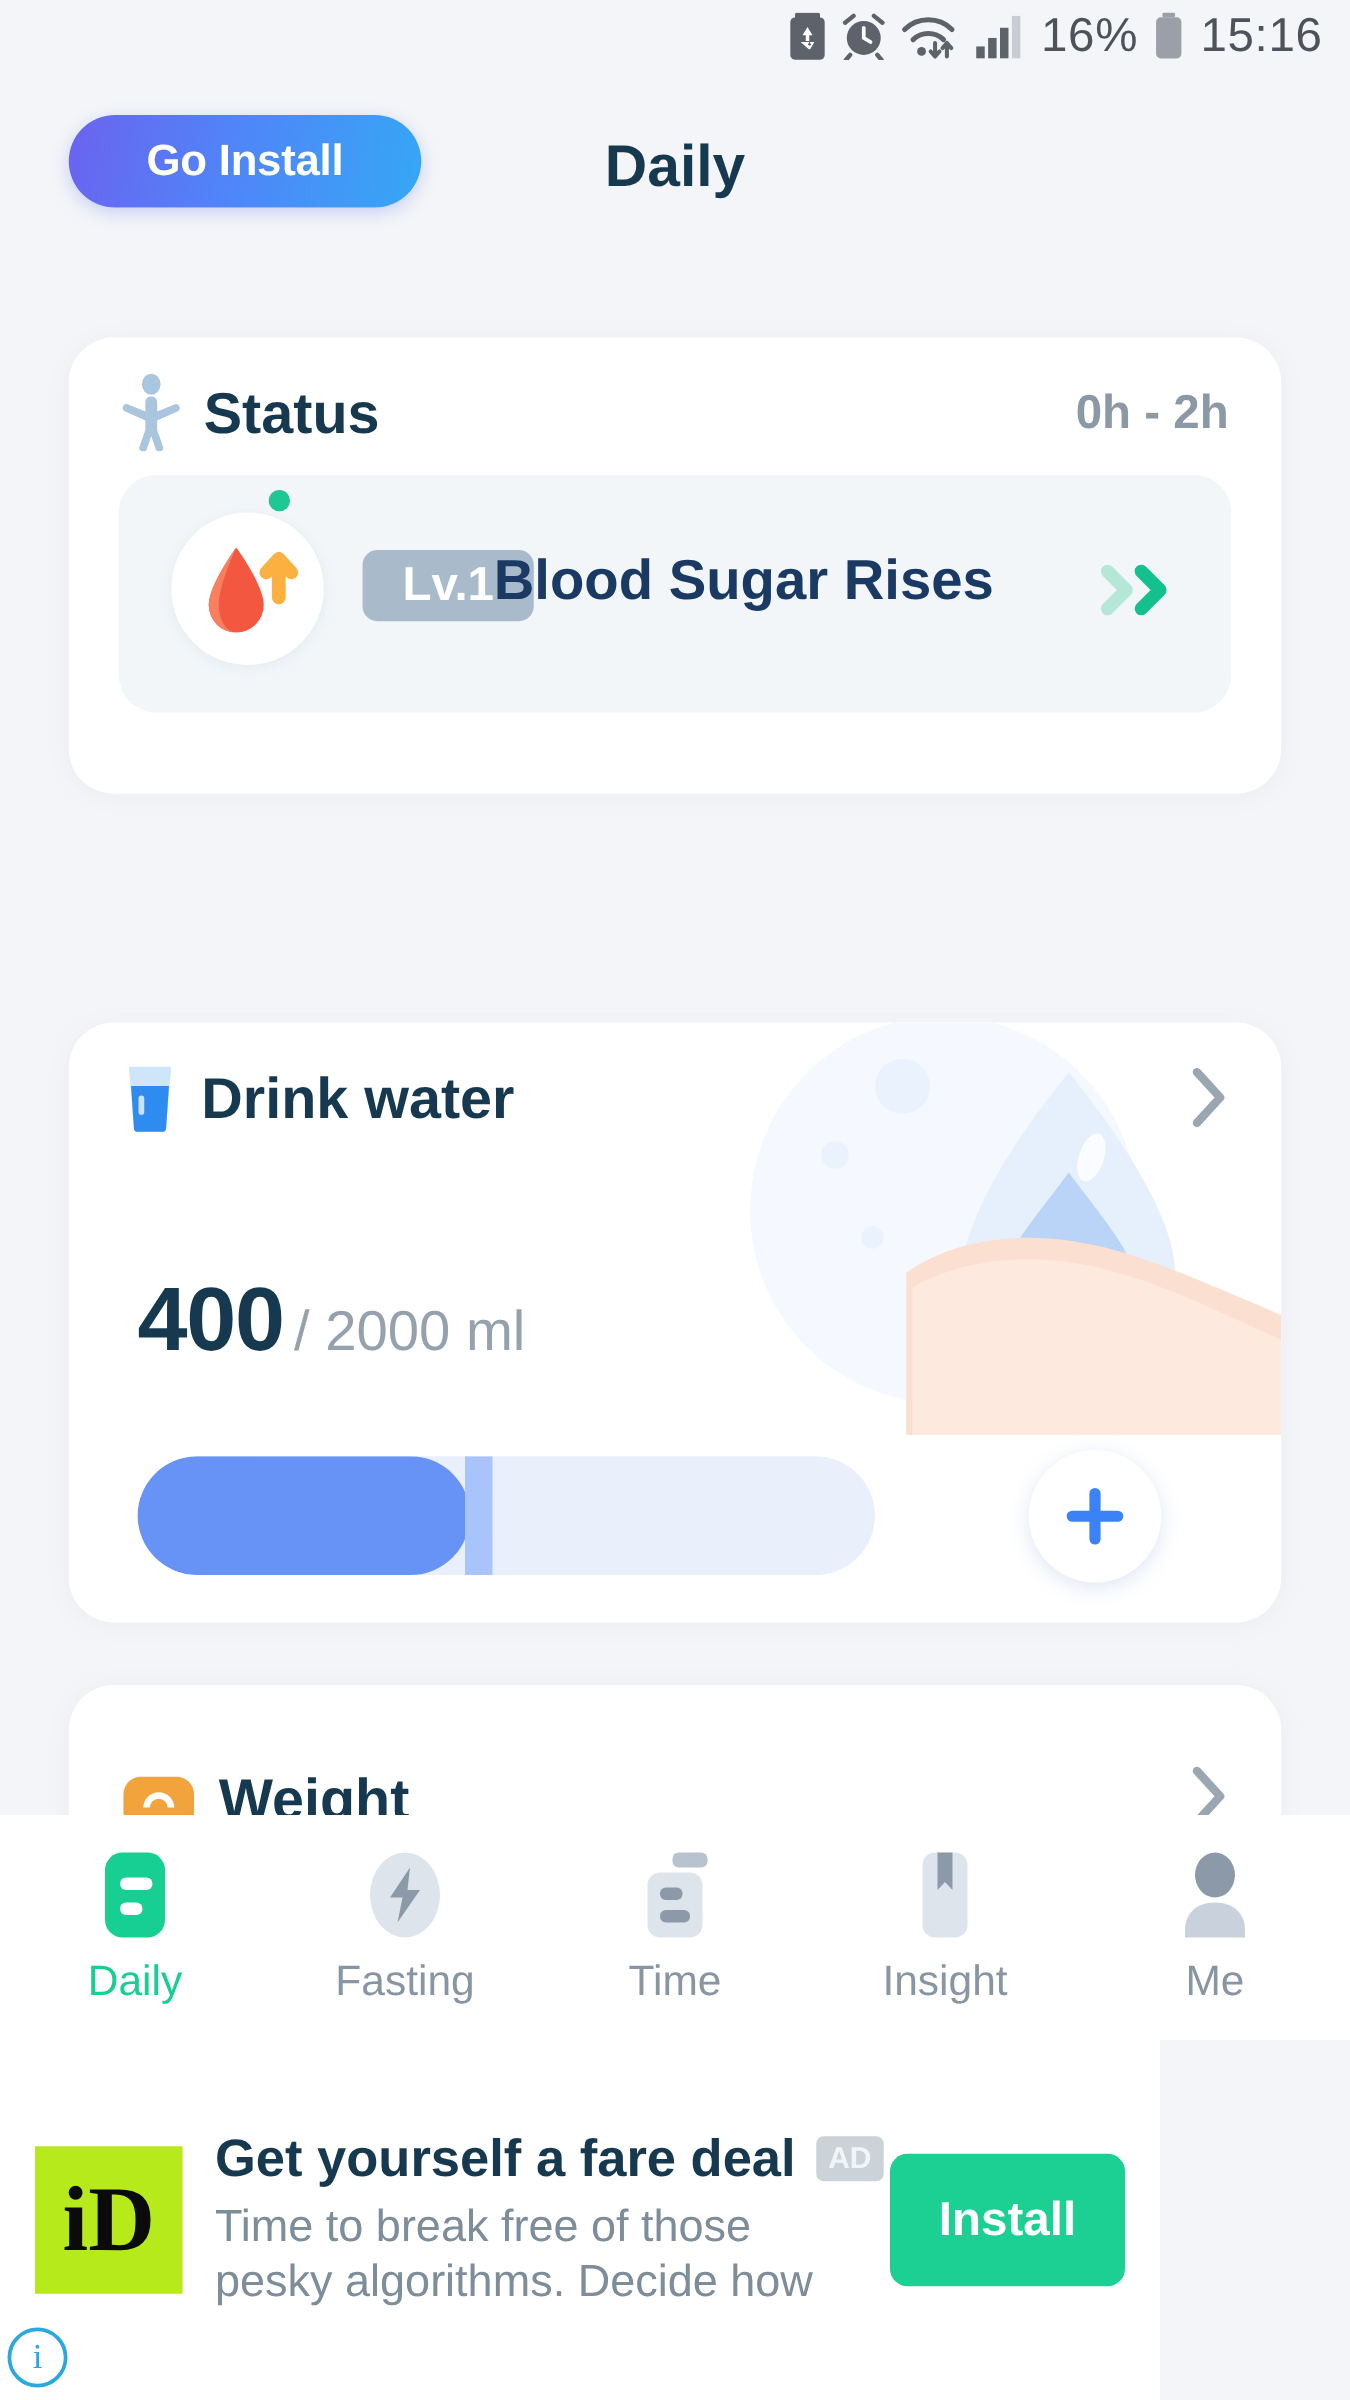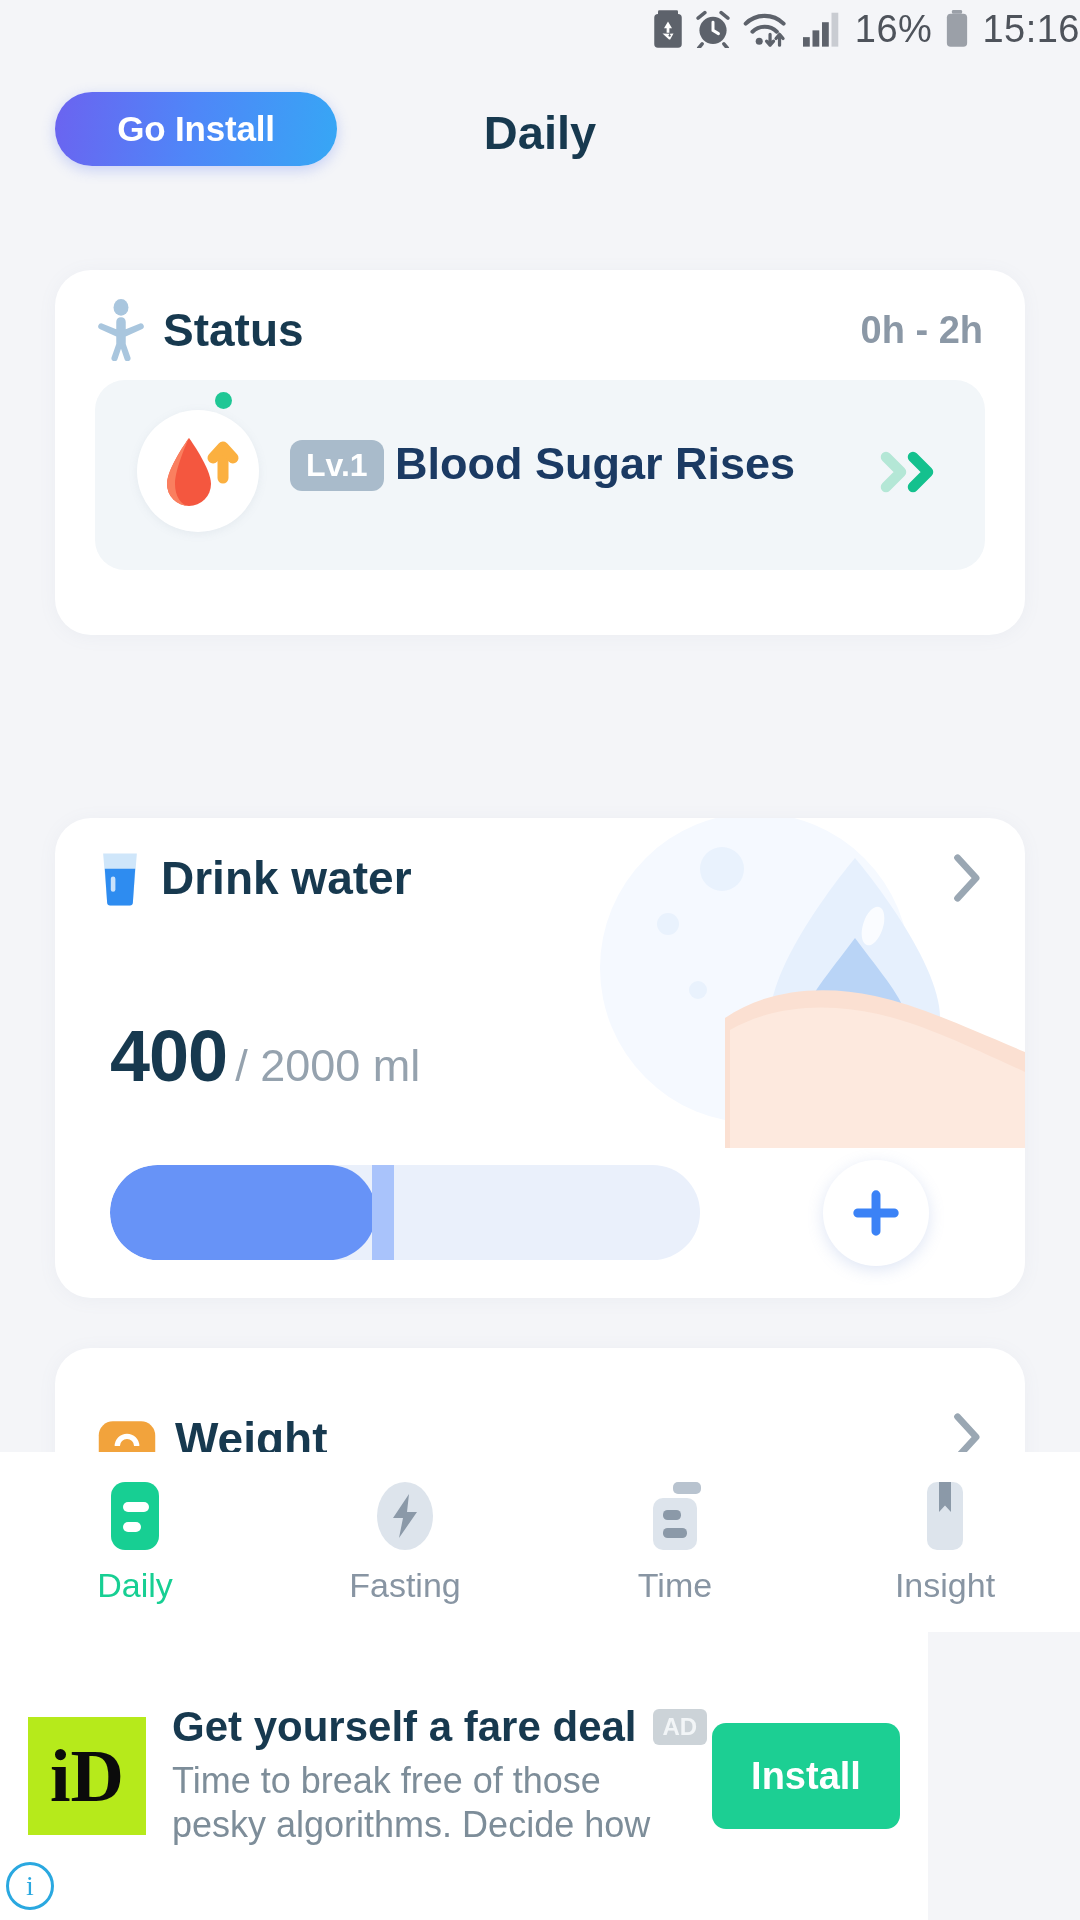--- a/index.html
+++ b/index.html
@@ -6,21 +6,21 @@
   body {
     width:1080px; height:1920px; position:relative; overflow:hidden;
     background:#f4f5f8;
     font-family:"Liberation Sans", sans-serif;
     -webkit-font-smoothing:antialiased;
   }
   
   .statusbar{
     position:absolute; top:0; left:0; width:1080px; height:58px;
     display:flex; align-items:center; justify-content:flex-end;
-    gap:12px; box-sizing:border-box;
+    gap:12px; padding-right:22px; box-sizing:border-box;
     color:#5d626b;
   }
   .sb-ico{ display:block; }
   .sb-text{ font-size:38px; font-weight:400; color:#4e535b; letter-spacing:0.5px; }
   .sb-time{ font-size:38px; font-weight:400; color:#4e535b; letter-spacing:0.5px; }
 
   
   .header{ position:absolute; top:78px; left:0; width:1080px; height:110px; }
   .premium{
     position:absolute; left:55px; top:14px;
@@ -61,22 +61,22 @@
     position:absolute; left:42px; top:30px; width:122px; height:122px;
     border-radius:50%; background:#ffffff;
     box-shadow:0 2px 10px rgba(120,140,160,.10);
   }
   .green-dot{
     position:absolute; left:78px; top:-18px; width:17px; height:17px;
     border-radius:50%; background:#1fc795;
   }
   .lv-badge{
     position:absolute; left:195px; top:60px;
-    background:#a9bbcb; border-radius:12px; padding:7px 16px;
-    color:#ffffff; font-size:32px; font-weight:bold;
+    background:#a9bbcb; border-radius:12px; padding:7px 32px;
+    color:#ffffff; font-size:38px; font-weight:bold;
   }
   .status-label{
     position:absolute; left:300px; top:58px;
     font-size:45px; font-weight:bold; color:#1b3a63;
   }
   .chev{ position:absolute; right:42px; top:62px; }
 
   
   .water-illus{ position:absolute; right:0; top:0; width:470px; height:330px; overflow:hidden; }
   .water-amount{ position:absolute; left:110px; top:1015px; }
@@ -304,20 +304,27 @@
   </div>
 
   <div class="nav-item">
     <svg width="64" height="72" viewBox="0 0 32 36">
       <rect x="7" y="1" width="18" height="34" rx="5" fill="#dde4ec"></rect>
       <path d="M13 1 h6 v15 l-3-3.2 l-3 3.2z" fill="#8b99a8"></path>
     </svg>
     <span class="nav-label">Insight</span>
   </div>
 
+  <div class="nav-item">
+    <svg width="64" height="72" viewBox="0 0 32 36">
+      <ellipse cx="16" cy="10" rx="8" ry="9" fill="#8b99a8"></ellipse>
+      <path d="M16 21 c-8 0-12 5-12 11 v3 h24 v-3 c0-6-4-11-12-11z" fill="#c9d2dc"></path>
+    </svg>
+    <span class="nav-label">Me</span>
+  </div>
 </div>
 
 <div class="ad">
   <div class="ad-icon">iD</div>
   <div class="ad-body">
     <div class="ad-title-row">
       <span class="ad-title">Get yourself a fare deal</span>
       <span class="ad-tag">AD</span>
     </div>
     <div class="ad-desc">Time to break free of those pesky algorithms. Decide how you ride — and fo...</div>

